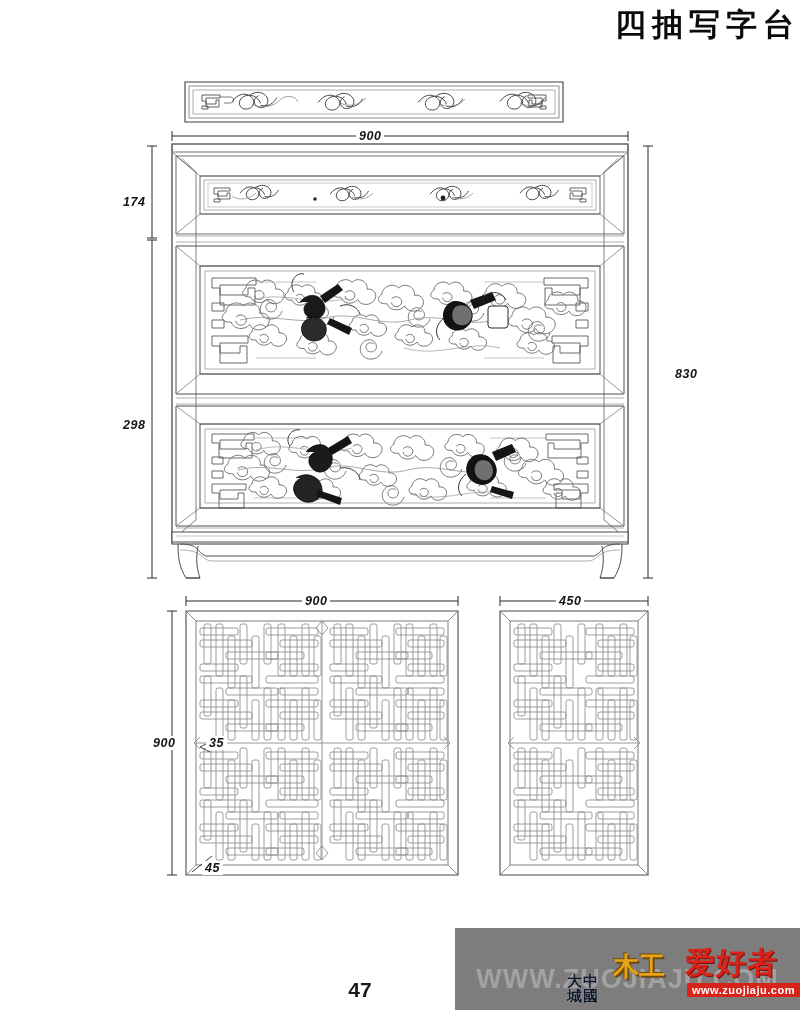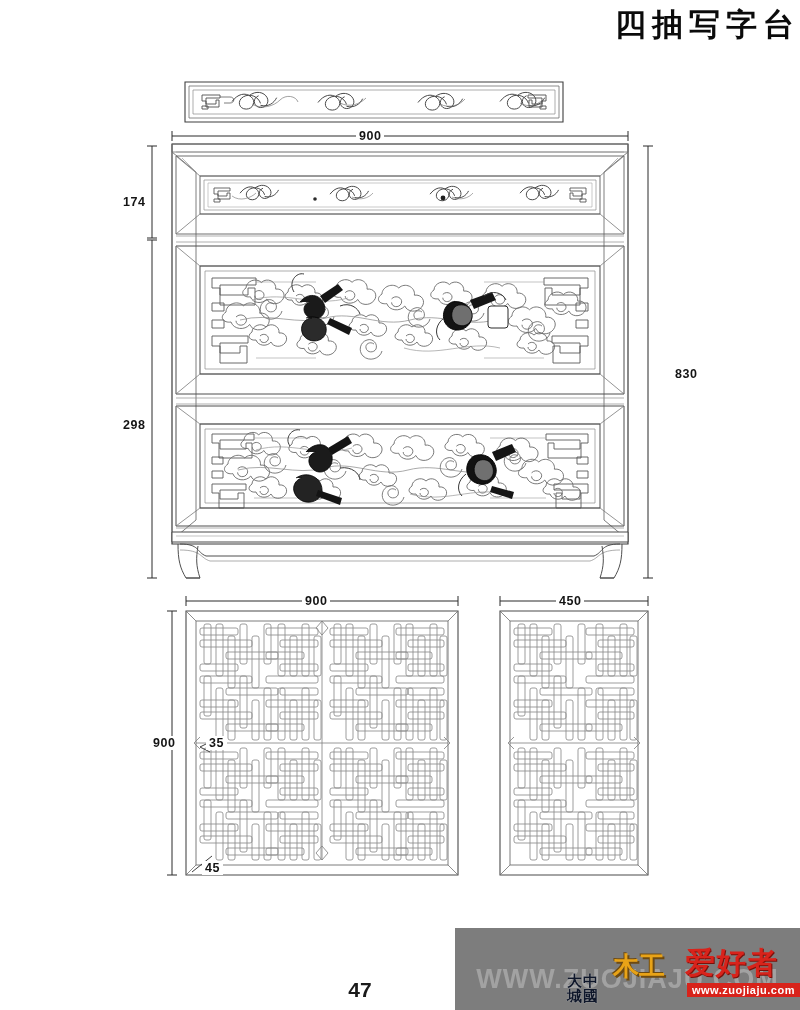--- a/index.html
+++ b/index.html
@@ -14,21 +14,21 @@
   .title{
     position:absolute;left:0;top:4px;width:800px;text-align:right;
     font-family:"DejaVu Sans", sans-serif;
     font-size:31px;font-weight:700;letter-spacing:6px;color:#0b0b0b;
   }
 
   
   .dim{
     position:absolute;font-family:"Liberation Sans",sans-serif;
     font-size:12.5px;font-weight:700;color:#141414;
-    background:#fff;padding:0 3px;letter-spacing:.5px;white-space:nowrap;
+    background:#fff;padding:0 3px;letter-spacing:.5px;white-space:nowrap;font-style:italic;
   }
 
   
   svg.layer{position:absolute;left:0;top:0;width:800px;height:1010px;overflow:visible;}
   svg.layer *{vector-effect:non-scaling-stroke;}
 
   
   .pageno{
     position:absolute;left:0;top:978px;width:720px;text-align:center;
     font-size:21px;font-weight:700;color:#1a1a1a;font-family:"Liberation Sans",sans-serif;

